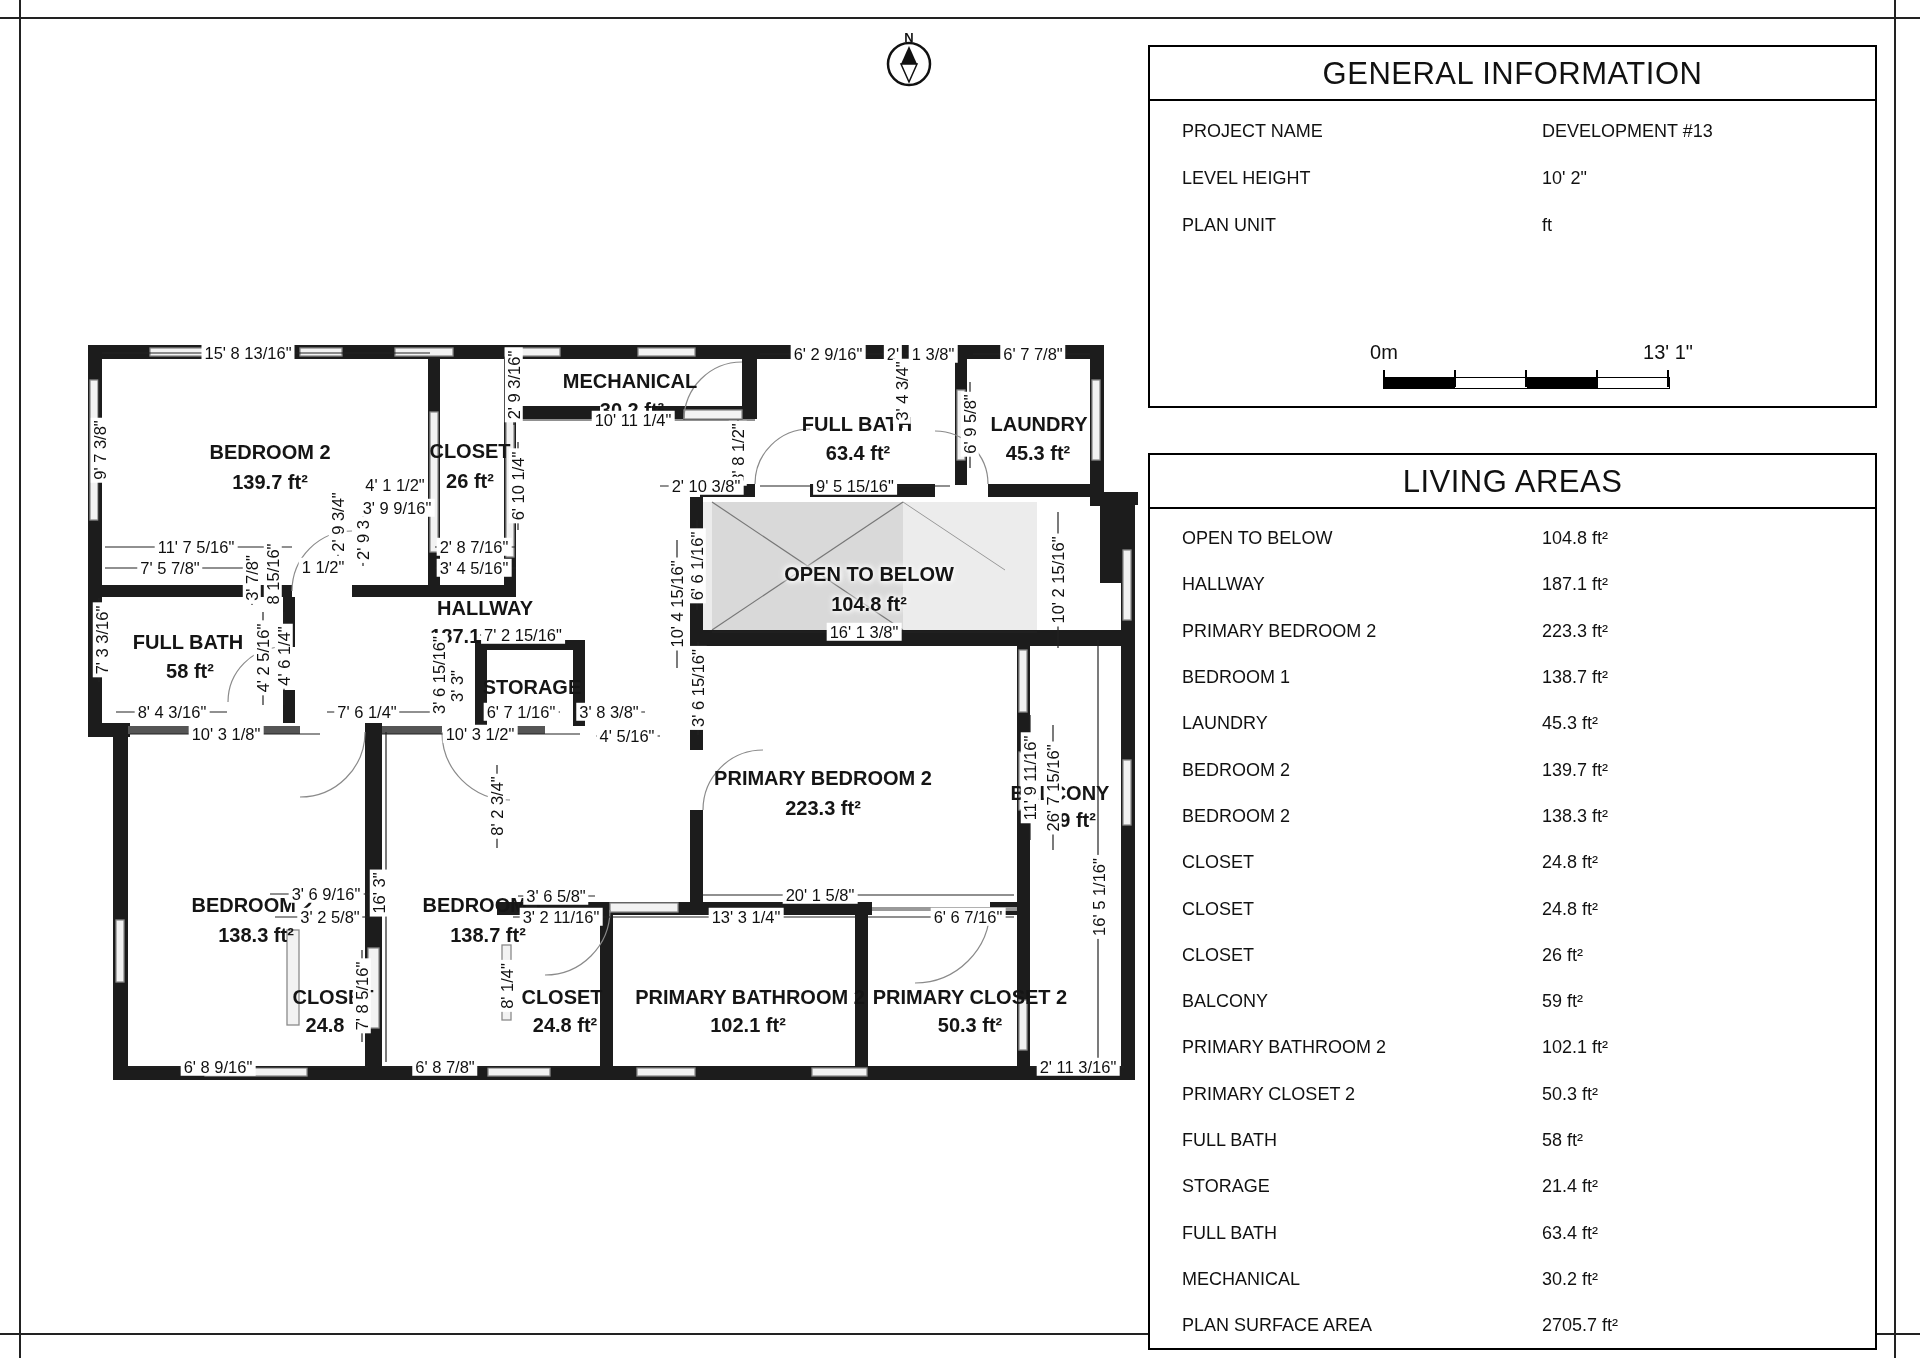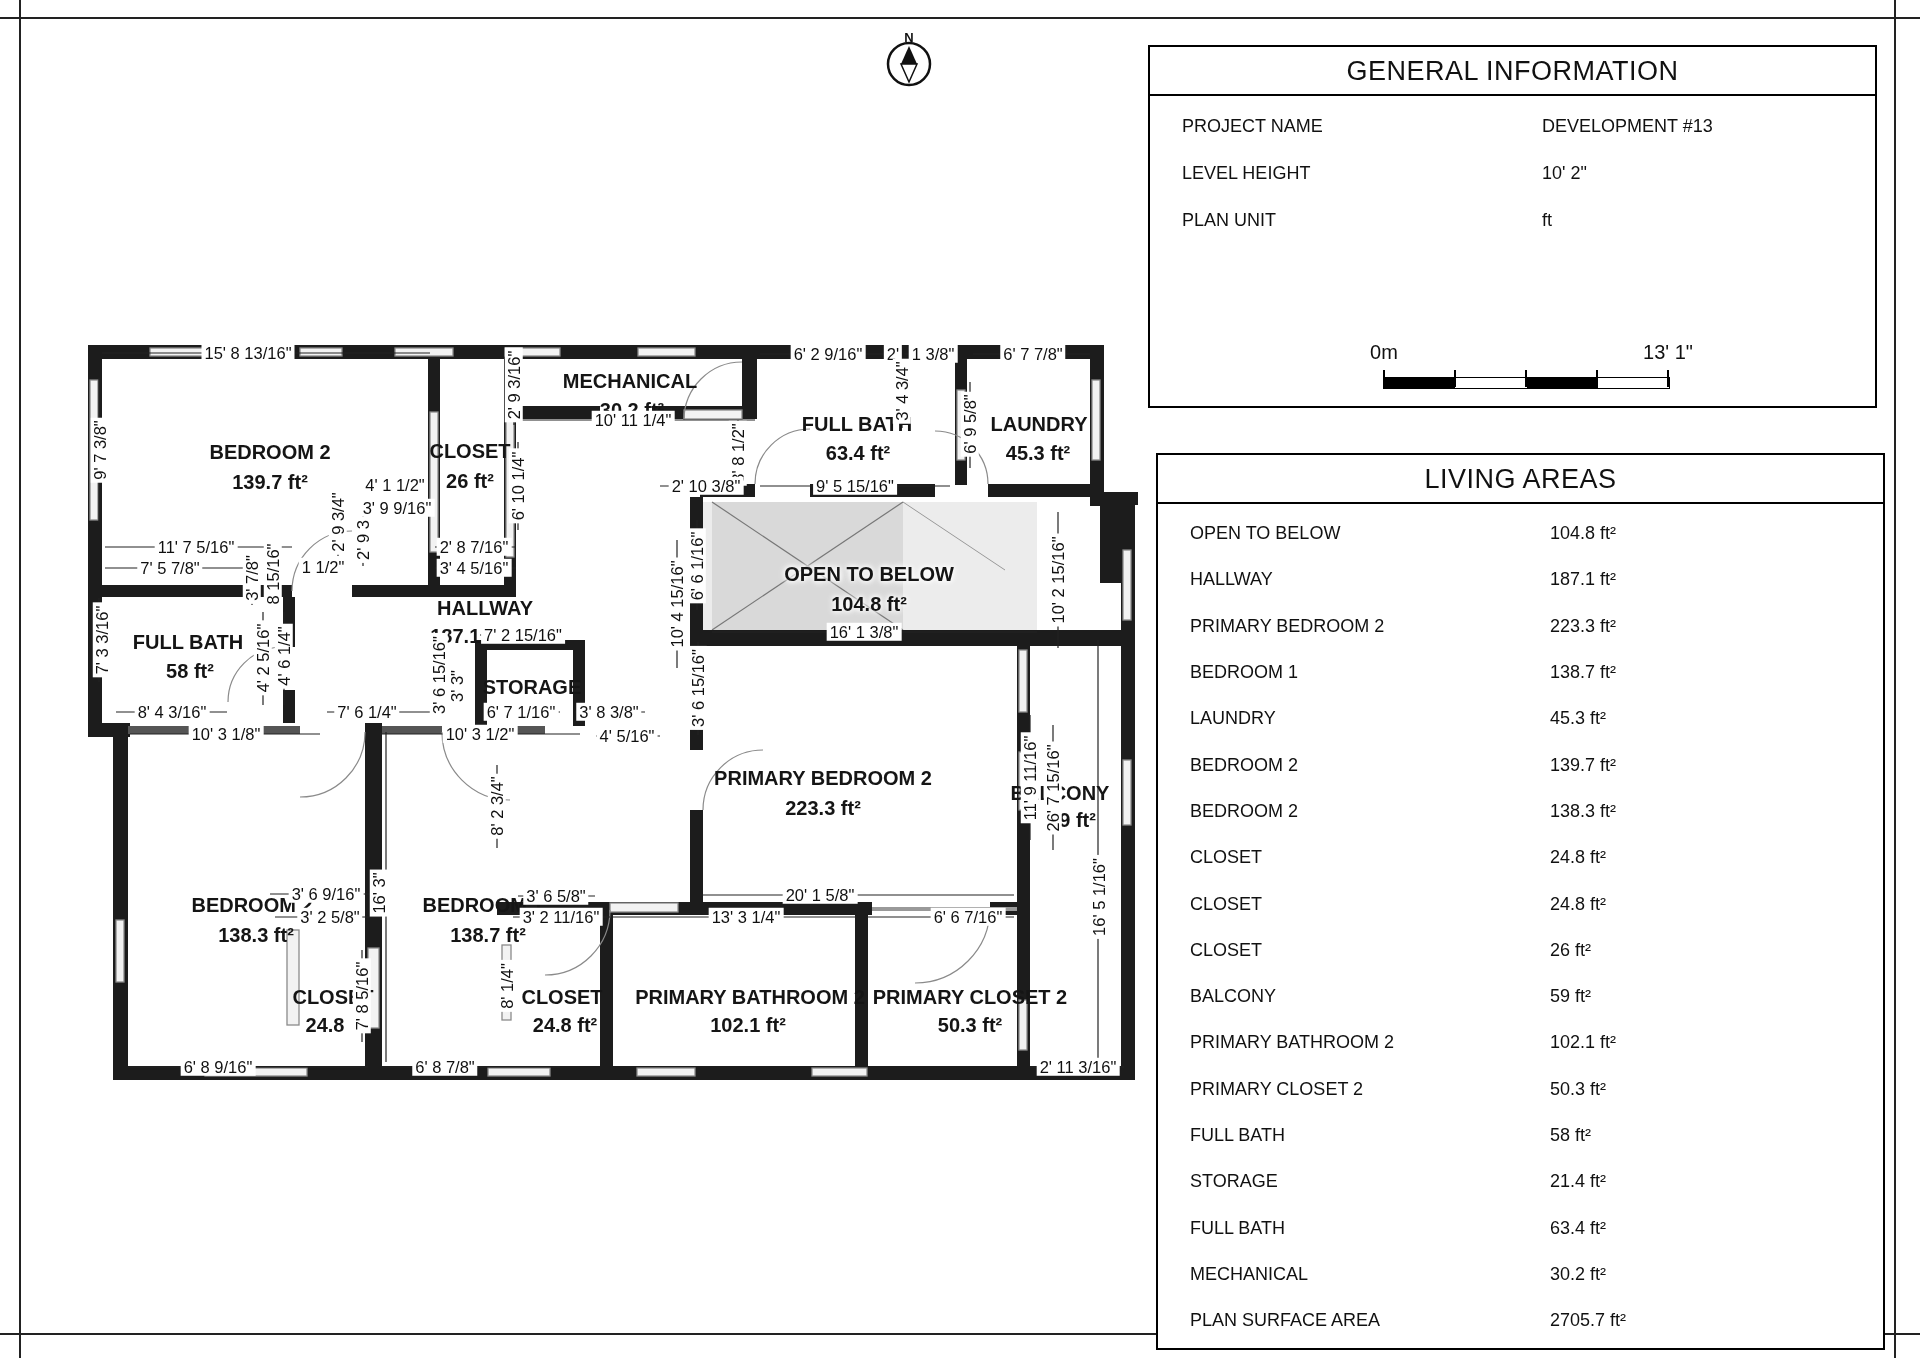--- a/index.html
+++ b/index.html
@@ -8,22 +8,22 @@
   svg.draw{position:absolute;left:0;top:0;z-index:1;}
   .plan-label{position:absolute;transform:translate(-50%,-50%);font-weight:bold;font-size:20px;
               white-space:nowrap;z-index:2;color:#151515;}
   .halo{text-shadow:0 0 4px #fff,0 0 6px #fff,0 0 8px #fff;}
   .dim{position:absolute;transform:translate(-50%,-50%);font-size:16.5px;line-height:1.12;
        white-space:nowrap;background:#fff;padding:0 3px;z-index:3;color:#101010;}
   .dim.v{transform:translate(-50%,-50%) rotate(-90deg);}
   .panel{position:absolute;left:1148px;width:729px;background:#fff;border:2px solid #000;
          z-index:4;box-sizing:border-box;}
   #general-info{top:45px;height:363px;}
-  #living-areas{top:453px;height:897px;margin-left:8px;}
-  .panel-title{text-align:center;font-size:27px;padding:9px 0 7px;border-bottom:2px solid #000;
+  #living-areas{top:453px;height:897px;}
+  .panel-title{text-align:center;font-size:31px;padding:9px 0 7px;border-bottom:2px solid #000;
                letter-spacing:.5px;}
   .rows{padding-top:6px;}
   .prow{position:relative;height:47px;font-size:18px;}
   .prow .lbl{position:absolute;left:32px;top:50%;transform:translateY(-50%);}
   .prow .val{position:absolute;left:392px;top:50%;transform:translateY(-50%);}
   #living-areas .prow{height:46.3px;}
   
   .scalebar{position:absolute;left:1383px;top:377px;width:285px;height:10px;border:1.5px solid #000;
             display:flex;z-index:5;}
   .scalebar .seg{flex:1 1 25%;}

